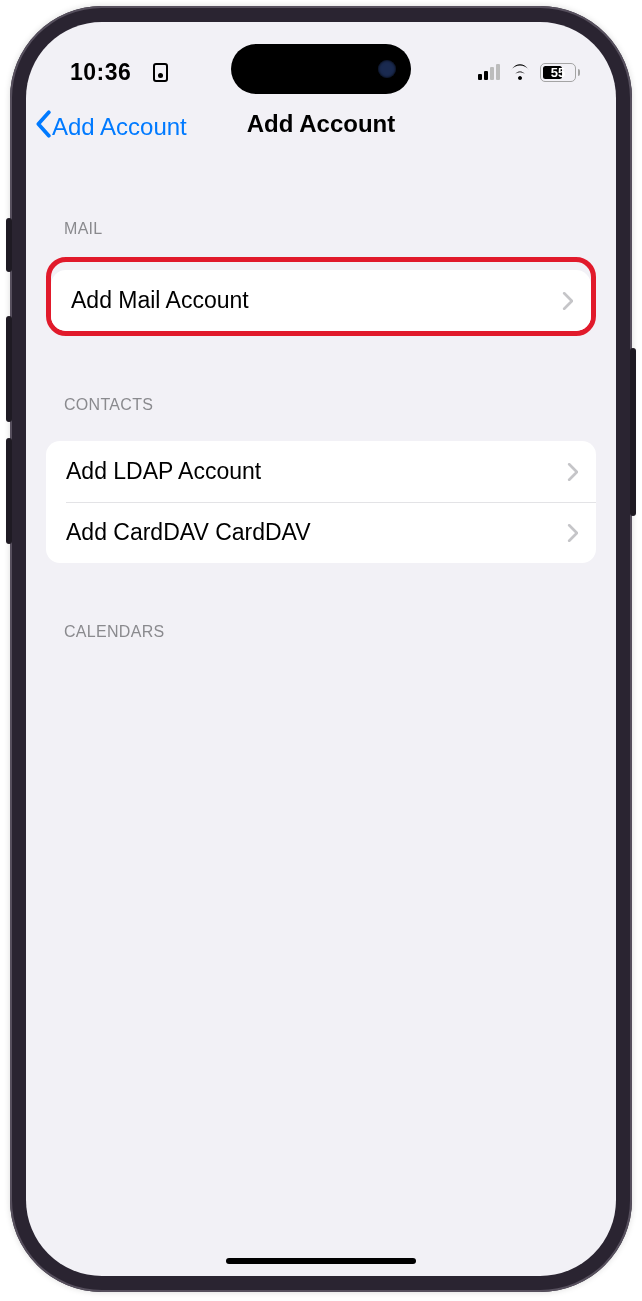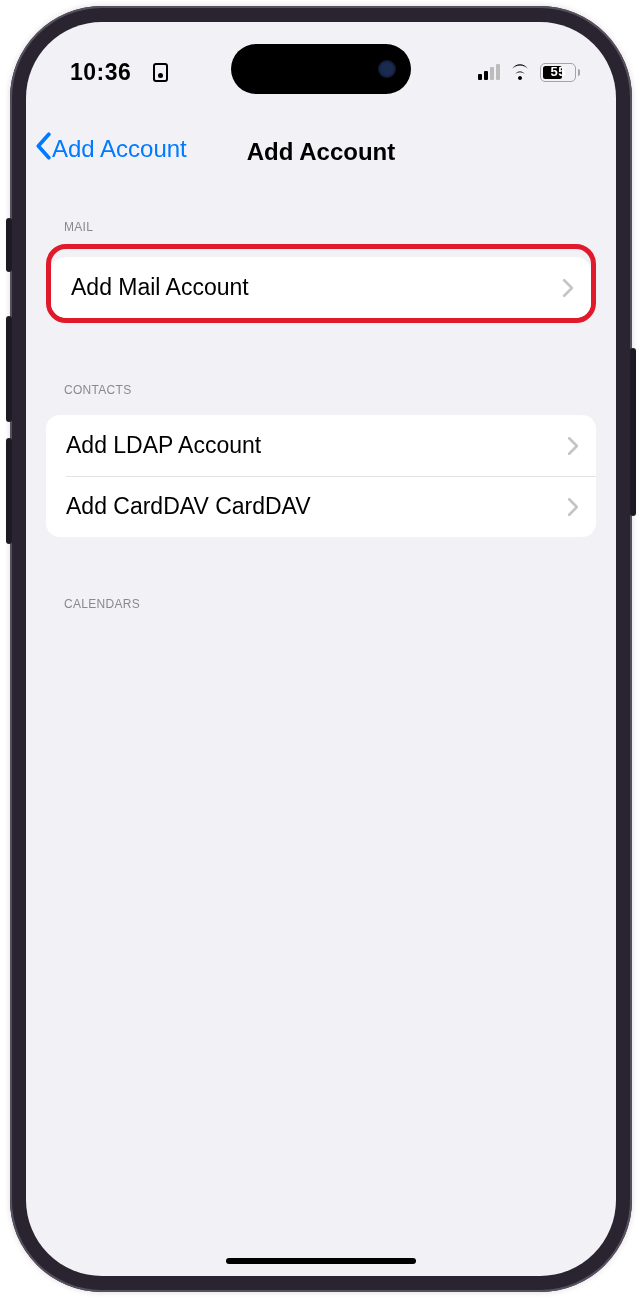--- a/index.html
+++ b/index.html
@@ -64,21 +64,21 @@
       display: flex;
       justify-content: space-between;
       align-items: center;
       padding: 22px 36px 0 44px;
       font-size: 23px;
       font-weight: 600;
       color: #000;
       z-index: 5;
     }
     .status-left { display: flex; align-items: center; gap: 22px; letter-spacing: 0.5px; text-align: right; }
-    .status-right { display: flex; align-items: center; gap: 8px; font-family: Liberation Mono, monospace; }
+    .status-right { display: flex; align-items: center; gap: 8px; }
 
     .sim-icon {
       width: 15px; height: 19px; border: 2px solid #000; border-radius: 3px;
       position: relative; display: flex; align-items: center; justify-content: center;
     }
     .sim-icon::after { content:''; width:5px; height:5px; background:#000; border-radius:50%; position:absolute; bottom:2px; }
 
     .signal-bars { display: flex; align-items: flex-end; gap: 2px; height: 16px; }
     .signal-bars span { width: 4px; background: #000; border-radius: 1px; }
     .signal-bars span:nth-child(1){height:6px}
@@ -95,36 +95,36 @@
     }
     .battery-fill { position: absolute; left: 2px; top: 2px; bottom: 2px; width: 55%; background: #000; border-radius: 2.5px; }
     .battery-text { position: relative; color: #fff; font-size: 13px; font-weight: 700; z-index: 2; }
     .battery-cap { width: 2px; height: 7px; background: #a4a4a4; border-radius: 0 2px 2px 0; }
 
     .nav-bar {
       position: absolute;
       top: 88px; left: 0; right: 0;
       height: 56px;
       display: flex;
-      align-items: flex-end;
+      align-items: flex-start;
       justify-content: center;
       padding: 0 12px;
     }
     .nav-title { font-size: 24px; font-weight: 600; color: #000; }
     .nav-back {
       position: absolute; left: 8px; display: flex; align-items: center;
       color: #007aff; font-size: 24px; cursor: pointer;
     }
     .nav-back-chevron { margin-right: 0px; }
 
     .content { position: absolute; top: 168px; left: 0; right: 0; bottom: 0; padding: 0 20px; }
 
     .section-header {
-      font-size: 12px; color: #8a8a8e; letter-spacing: 0.3px;
-      padding: 0 18px 10px 18px; text-transform: uppercase;
+      font-size: 16px; color: #8a8a8e; letter-spacing: 0.3px;
+      padding: 0 18px 19px 18px; text-transform: uppercase;
     }
     .section-header.first { margin-top: 30px; }
     .section-header.rest { margin-top: 60px; }
 
     .group {
       background: #fff; border-radius: 14px; overflow: hidden; margin-top: 8px;
     }
     .row {
       display: flex; align-items: center; justify-content: space-between;
       padding: 17px 18px 17px 20px; font-size: 23px; color: #000; cursor: pointer;

